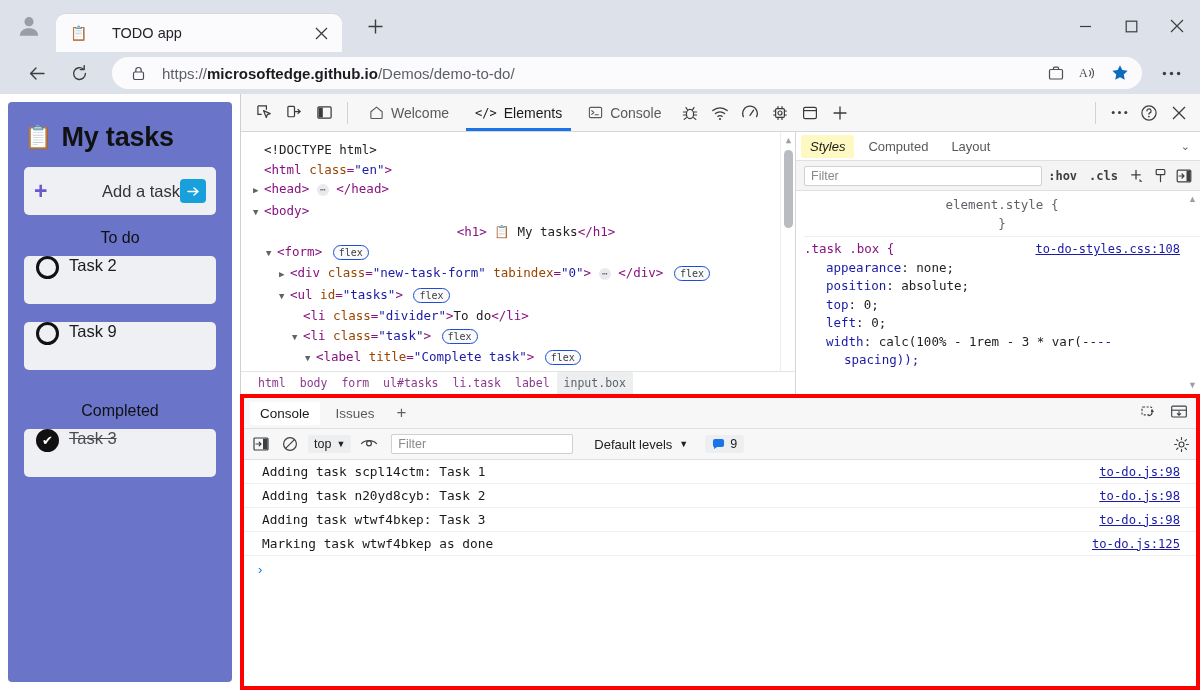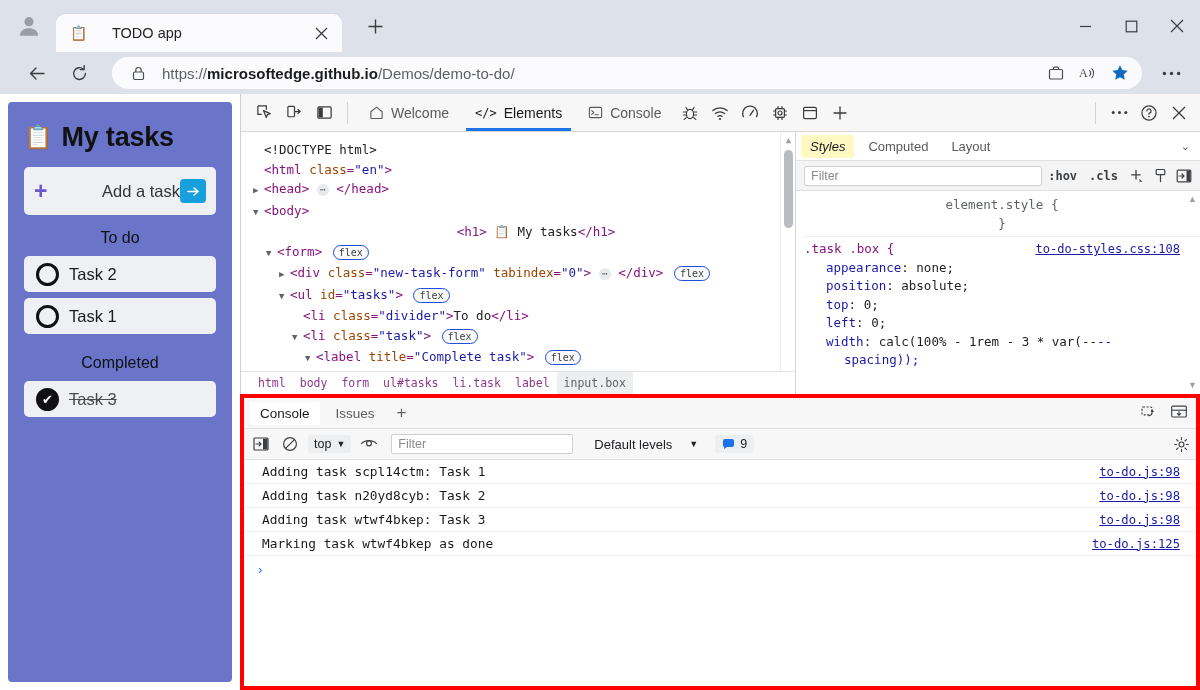--- a/index.html
+++ b/index.html
@@ -79,22 +79,22 @@
     padding:0 10px;
   }
   .plus{color:#6a5acd;font-size:23px;font-weight:bold;line-height:1;margin-right:8px;}
   .addtask-label{font-size:16.5px;color:#33353a;flex:1;text-align:right;}
   .go-btn{
     width:26px;height:24px;background:#18a0dd;border-radius:4px;color:#fff;
     display:flex;align-items:center;justify-content:center;font-size:14px;line-height:1;
   }
   .divider-label{text-align:center;color:#0f1012;font-size:16px;margin:14px 0 9px 0;}
   .task{
-    background:#eff0f3;border-radius:5px;height:36px;display:flex;align-items:center;
-    padding:0 12px;margin-bottom:6px;
+    background:#eff0f3;border-radius:5px;height:48px;display:flex;align-items:flex-start;
+    padding:0 12px;margin-bottom:18px;
   }
   .cb{
     width:23px;height:23px;border:3px solid #111;border-radius:50%;margin-right:10px;flex:none;
   }
   .cb.done{
     background:#111;border-color:#111;display:flex;align-items:center;justify-content:center;
     color:#fff;font-size:13px;
   }
   .task-label{font-size:16.5px;color:#1a1b1f;}
   .task-label.struck{text-decoration:line-through;color:#4a4c52;}
@@ -197,21 +197,21 @@
   .dw-tab.active{background:#ffffff;color:#1a1a1a;}
   .dw-plus{margin-left:6px;color:#5f6368;font-size:17px;padding:0 6px;}
   .dw-right{margin-left:auto;display:flex;align-items:center;padding-right:8px;gap:12px;color:#3c4043;}
   .dw-toolbar{height:31px;display:flex;align-items:center;background:#f7f7f7;border-bottom:1px solid #e0e0e0;padding:0 6px;gap:7px;}
   .tb-ic{width:22px;height:21px;display:flex;align-items:center;justify-content:center;color:#3c4043;}
   .ctx{display:flex;align-items:center;gap:5px;background:#eceef0;border-radius:2px;padding:2px 6px;font-size:12.5px;color:#202124;}
   .cfilter{
     width:182px;height:20px;background:#fff;border:1px solid #d0d0d0;border-radius:2px;
     display:flex;align-items:center;padding-left:6px;font-size:12.5px;color:#8a8a8a;margin-left:4px;
   }
-  .levels{display:flex;align-items:center;gap:17px;font-size:13px;color:#202124;margin-left:14px;}
+  .levels{display:flex;align-items:center;gap:7px;font-size:13px;color:#202124;margin-left:14px;}
   .msgbadge{
     display:flex;align-items:center;gap:5px;background:#eceef0;border-radius:3px;
     padding:2px 7px;font-size:12.5px;color:#202124;margin-left:10px;
   }
   .gearR{margin-left:auto;color:#3c4043;display:flex;align-items:center;}
   .logs{font-family:"DejaVu Sans Mono","Liberation Mono",monospace;font-size:12.8px;}
   .logrow{
     height:24px;display:flex;align-items:center;border-bottom:1px solid #f0f0f0;
     padding:0 16px 0 18px;color:#1a1a1a;
   }
@@ -328,21 +328,21 @@
         </span>
       </div>
 
       <div class="divider-label">To do</div>
       <div class="task">
         <span class="cb"></span>
         <span class="task-label">Task 2</span>
       </div>
       <div class="task">
         <span class="cb"></span>
-        <span class="task-label">Task 1</span>
+        <span class="task-label">Task 9</span>
       </div>
 
       <div class="divider-label">Completed</div>
       <div class="task">
         <span class="cb done">
             <span>✔</span>
           </span>
         <span class="task-label struck">Task 3</span>
       </div>
     </div>

